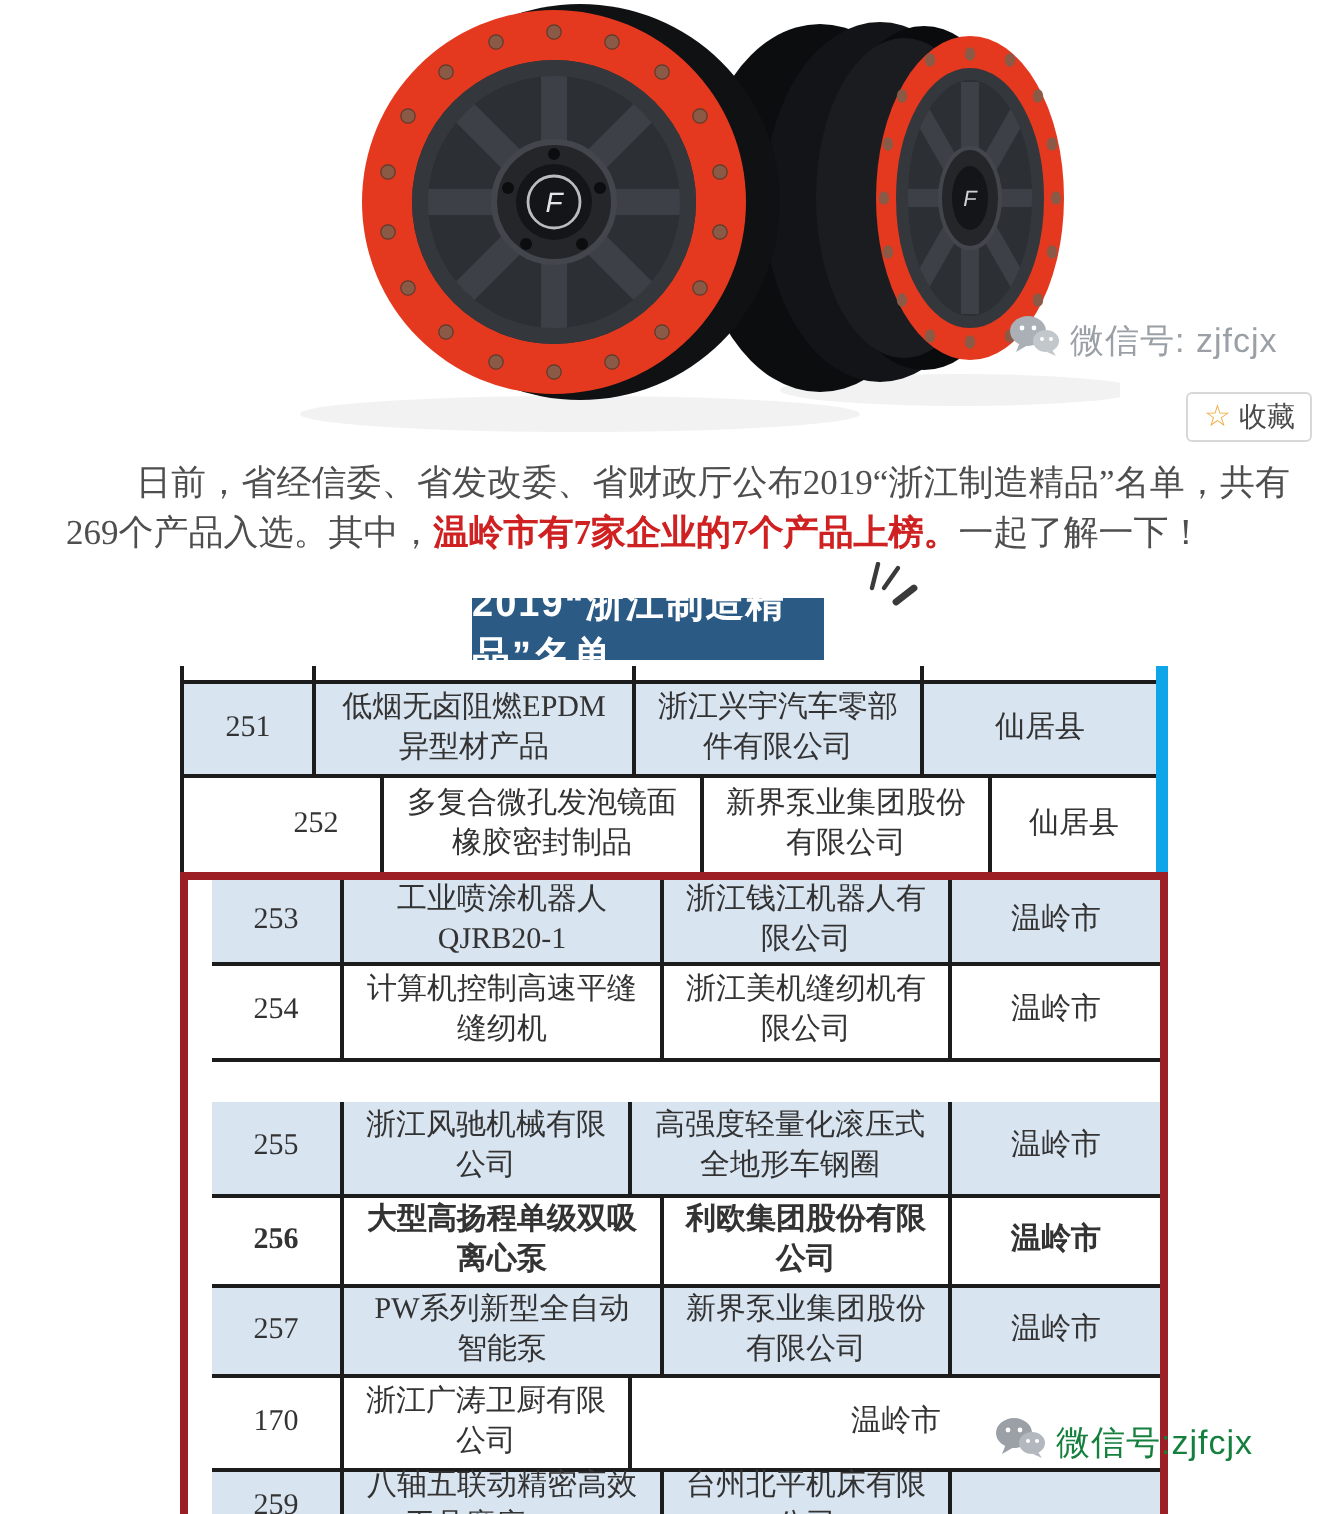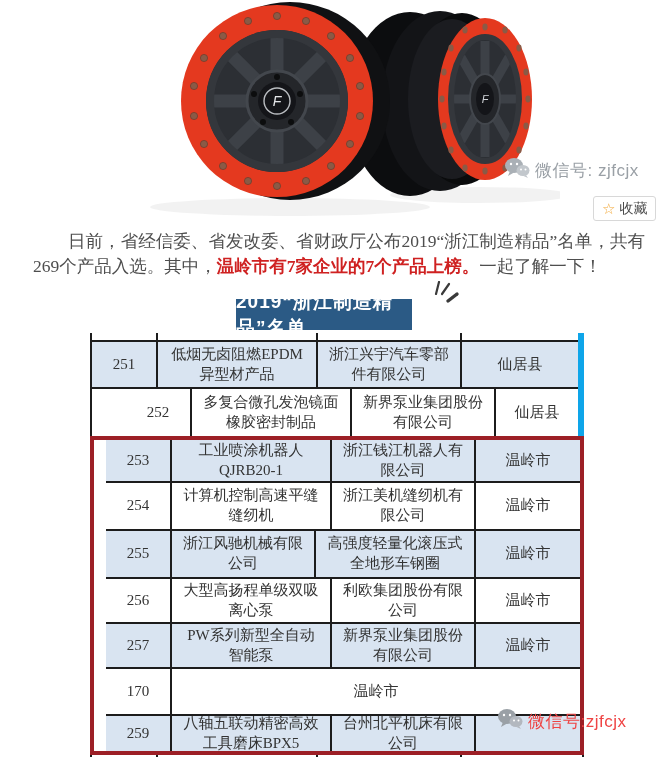--- a/index.html
+++ b/index.html
@@ -6,21 +6,21 @@
   body{
     width:667px;height:757px;position:relative;overflow:hidden;
     background:#ffffff;font-family:"Liberation Sans",sans-serif;
   }
   
   .hero{position:absolute;left:140px;top:0;width:420px;height:230px;}
   
   .wm{position:absolute;display:flex;align-items:center;gap:5px;
       color:#9aa0a6;font-size:17px;letter-spacing:.5px;font-family:"Liberation Sans",sans-serif;}
   .wm-top{left:504px;top:157px;}
-  .wm-bottom{left:497px;top:708px;color:#ef4444;z-index:9;}
+  .wm-bottom{left:497px;top:708px;color:#15803d;z-index:9;}
   
   .fav-btn{position:absolute;left:593px;top:196px;height:23px;padding:0 8px;
       background:#fff;border:1px solid #d8d8d8;border-radius:3px;
       display:flex;align-items:center;gap:4px;font-size:14px;color:#4a4a4a;cursor:pointer;}
   .fav-btn .star{color:#f2a93b;font-size:15px;line-height:1;}
   
   .intro{position:absolute;left:33px;top:229px;width:612px;
       font-family:"Liberation Serif",serif;font-size:17.5px;line-height:25px;
       color:#4e4e4e;text-indent:2em;text-align:justify;}
   .intro .hl{color:#cf2121;font-weight:bold;margin-top:28px;}
@@ -223,40 +223,41 @@
         <div class="cell c-prod bdr">工业喷涂机器人QJRB20-1</div>
         <div class="cell c-comp bdr">浙江钱江机器人有限公司</div>
         <div class="cell c-city">温岭市</div>
       </div>
       <div class="t-row white bb" style="height: 46px;">
         <div class="cell c-no bdr">254</div>
         <div class="cell c-prod bdr">计算机控制高速平缝缝纫机</div>
         <div class="cell c-comp bdr">浙江美机缝纫机有限公司</div>
         <div class="cell c-city">温岭市</div>
       </div>
-      <div class="t-row blue bb" style="height: 46px;">
+      <div class="t-row blue bb" style="height: 46px; margin-top: 20px;">
         <div class="cell c-no bdr">255</div>
         <div class="cell c-comp bdr">浙江风驰机械有限公司</div>
         <div class="cell c-prod bdr">高强度轻量化滚压式全地形车钢圈</div>
         <div class="cell c-city">温岭市</div>
       </div>
-      <div class="t-row white bb" style="height: 43px;">
+      <div class="t-row white bb" style="height: 43px; font-weight: bold;">
         <div class="cell c-no bdr">256</div>
         <div class="cell c-prod bdr">大型高扬程单级双吸离心泵</div>
         <div class="cell c-comp bdr">利欧集团股份有限公司</div>
         <div class="cell c-city">温岭市</div>
       </div>
       <div class="t-row blue bb" style="height: 43px;">
         <div class="cell c-no bdr">257</div>
         <div class="cell c-prod bdr">PW系列新型全自动智能泵</div>
         <div class="cell c-comp bdr">新界泵业集团股份有限公司</div>
         <div class="cell c-city">温岭市</div>
       </div>
       <div class="t-row white bb" style="height: 45px;">
         <div class="cell c-no bdr">170</div>
+        <div class="cell c-comp bdr">浙江广涛卫厨有限公司</div>
         <div class="cell c-city">温岭市</div>
       </div>
       <div class="t-row blue" style="height: 35px;">
         <div class="cell c-no bdr">259</div>
         <div class="cell c-prod bdr">八轴五联动精密高效工具磨床BPX5</div>
         <div class="cell c-comp bdr">台州北平机床有限公司</div>
         <div class="cell c-city"></div>
       </div>
     </div>
   <div class="t-lower sliver">

